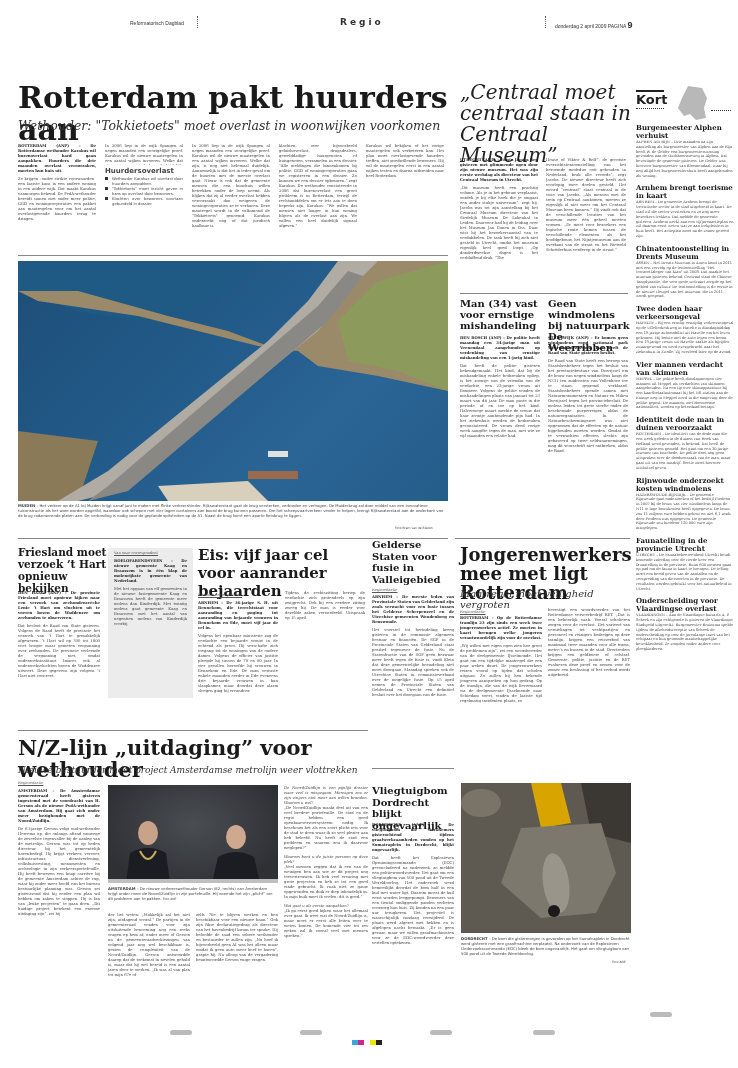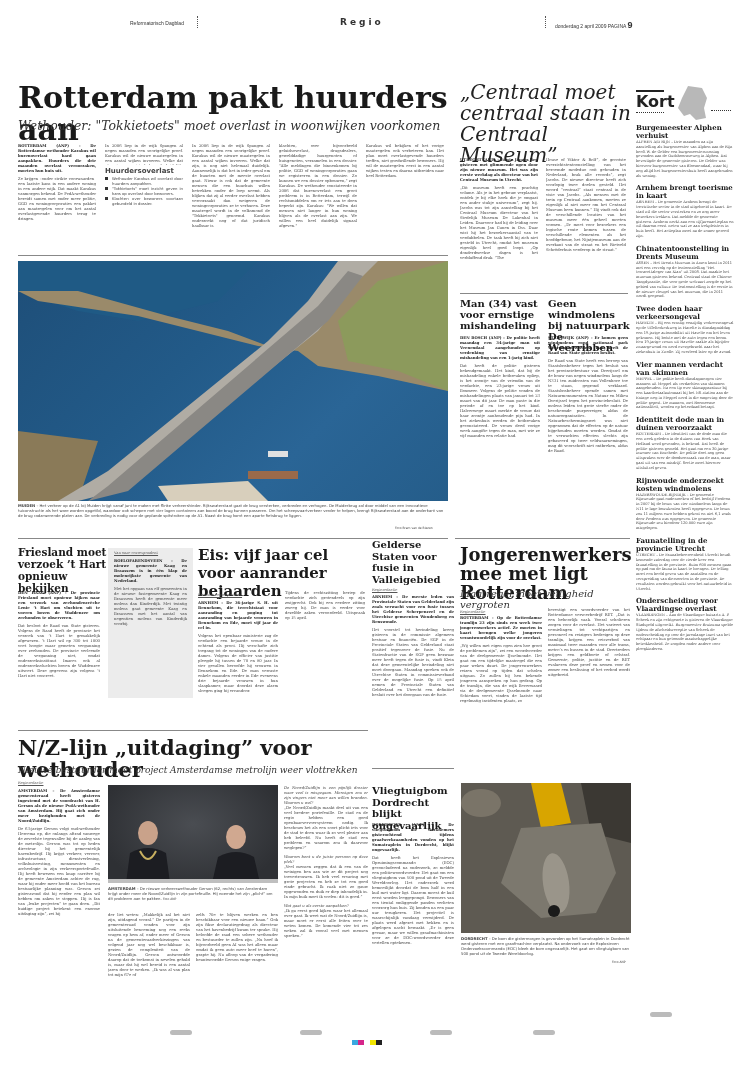--- a/index.html
+++ b/index.html
@@ -90,21 +90,21 @@
 </div>
 
 <div class="abs h1" style="left:548px;top:298px;font-size:10px;width:82px;line-height:11px">Geen windmolens bij natuurpark De Weerribben</div>
 <div class="col body" style="left:548px;top:335px;width:80px;height:160px;overflow:hidden">
   <p class="lead">STEENWIJK (ANP) – Er komen geen windmolens rond nationaal park Weerribben-Wieden. Dat heeft de Raad van State gisteren beslist.</p>
   <p style="margin-top:3px">De Raad van State heeft een beroep van Staatsbosbeheer tegen het besluit van het provinciebestuur van Overijssel om de bouw van negen windmolens langs de N331 ten zuidoosten van Vollenhove toe te staan, gegrond verklaard. Staatsbosbeheer opende samen met Natuurmonumenten en Natuur en Milieu Overijssel tegen het provinciebesluit. De molens leiden tot grote sterfte onder de beschermde purperreiger, aldus de natuurorganisaties. In de Natuurbeschermingswet was niet opgenomen dat de effecten op de natuur bijgehouden moeten worden. Omdat de te verwachten effecten slechts zijn gebaseerd op twee veldwaarnemingen, mag dit voorschrift niet ontbreken, aldus de Raad.</p>
 </div>
 
 <div class="abs" style="left:636px;top:90px;width:98px">
   <div style="border-top:2px solid #222;width:28px"></div>
-  <div style="font-family:'DejaVu Sans',sans-serif;font-weight:bold;font-size:16px;color:#222">Kort</div>
+  <div style="font-family:'DejaVu Sans',sans-serif;font-weight:bold;font-size:13px;color:#222">Kort</div>
   <div style="border-top:1px dotted #333;width:28px;margin-top:1px"></div>
   <svg class="abs" style="left:38px;top:-6px" width="36" height="38">
     <path d="M14,2 L28,4 L33,14 L30,24 L32,34 L22,36 L16,30 L10,32 L4,24 L8,14 Z" fill="#b8b8b8"></path>
   </svg>
   <div class="abs" style="left:75px;top:20px;border-top:1px dotted #333;width:20px"></div>
 </div>
 <div class="abs" style="left:636px;top:118px;width:98px;height:920px;overflow:hidden">
   <div>
       <div class="kort-h">Burgemeester Alphen verhuist</div>
       <div class="kort-b">ALPHEN A/D RIJN – Drie maanden na zijn aanstelling als burgemeester van Alphen aan de Rijn heeft W. de Gelder een burgemeesterswoning gevonden aan de Oudshoornseweg in Alphen. Dat bevestigde de gemeente gisteren. De Gelder was hiervoor burgemeester van Bloemendaal, waar hij nog altijd het burgemeestershuis heeft aangehouden als woning.</div>

